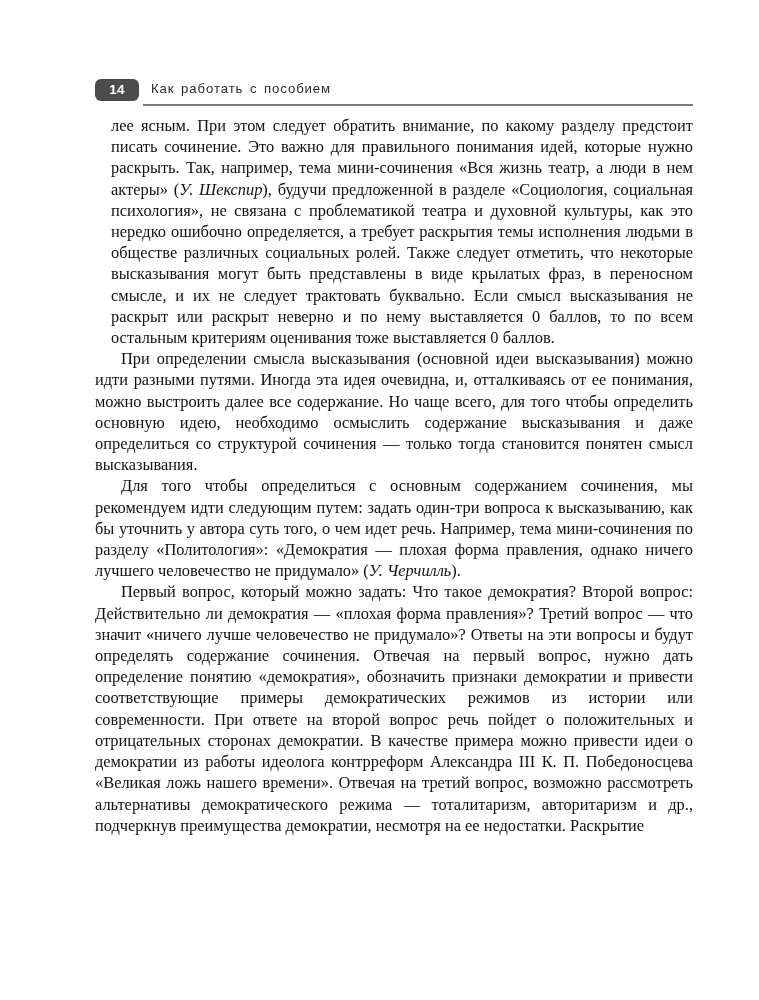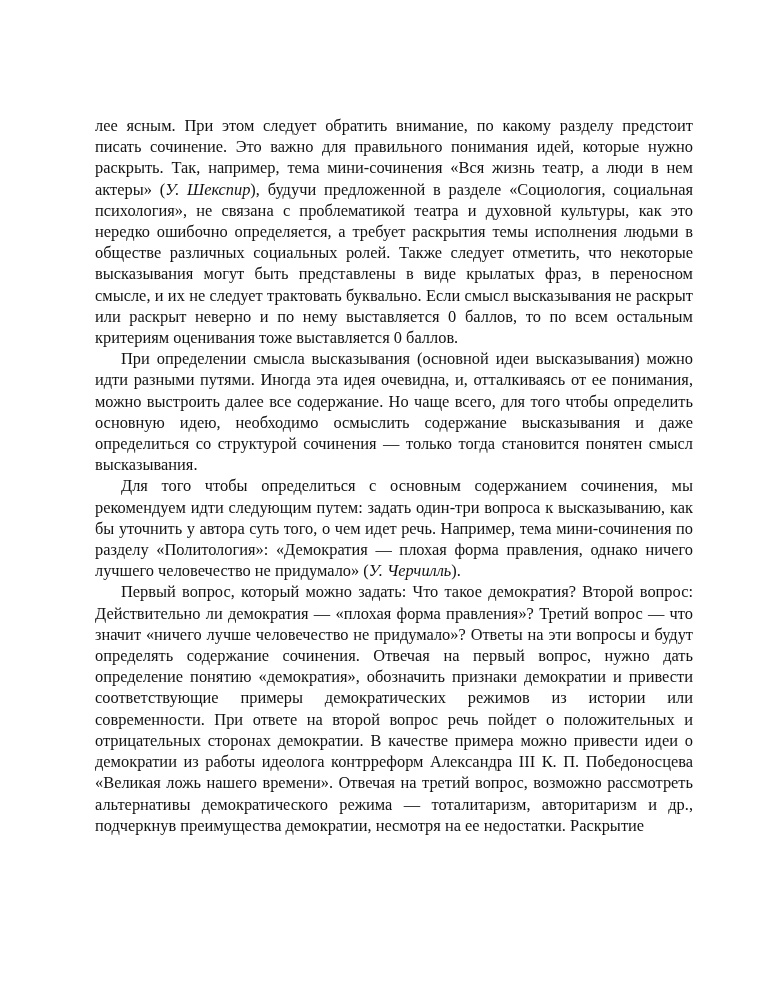--- a/index.html
+++ b/index.html
@@ -82,30 +82,36 @@
     font-size: 16.4px;
     line-height: 21.2px;
     text-align: justify;
     text-justify: inter-word;
     text-indent: 26px;
     hyphens: manual;
     word-spacing: 0px;
   }
   p.para.no-indent {
     text-indent: 0;
+    margin-left: 16px;
   }
   i, .it {
     font-style: italic;
   }
 </style>
 </head>
 <body>
 
 <div class="page">
 
+  <div class="runhead">
+    <div class="page-badge">14</div>
+    <div class="runhead-title">Как работать с пособием</div>
+    <div class="runhead-rule"></div>
+  </div>
 
   <div class="textcol">
     <p class="para no-indent"><span>лее ясным. При этом следует обратить внимание, по какому разделу предстоит писать сочинение. Это важно для правильного понимания идей, которые нужно раскрыть. Так, например, тема мини-сочинения «Вся жизнь театр, а люди в нем актеры» (</span><span class="it">У. Шекспир</span><span>), будучи пред­ложенной в разделе «Социология, социальная психология», не связана с проблематикой театра и духовной культуры, как это нередко оши­бочно определяется, а требует раскрытия темы исполнения людьми в обществе различных социальных ролей. Также следует отметить, что некоторые высказывания могут быть представлены в виде крылатых фраз, в переносном смысле, и их не следует трактовать буквально. Если смысл высказывания не раскрыт или раскрыт неверно и по нему выставляется 0 баллов, то по всем остальным критериям оценивания тоже выставляется 0 баллов.</span></p>
     <p class="para"><span>При определении смысла высказывания (основной идеи высказы­вания) можно идти разными путями. Иногда эта идея очевидна, и, отталкиваясь от ее понимания, можно выстроить далее все содержа­ние. Но чаще всего, для того чтобы определить основную идею, не­обходимо осмыслить содержание высказывания и даже определиться со структурой сочинения — только тогда становится понятен смысл высказывания.</span></p>
     <p class="para"><span>Для того чтобы определиться с основным содержанием сочинения, мы рекомендуем идти следующим путем: задать один-три вопроса к вы­сказыванию, как бы уточнить у автора суть того, о чем идет речь. Например, тема мини-сочинения по разделу «Политология»: «Демокра­тия — плохая форма правления, однако ничего лучшего человечество не придумало» (</span><span class="it">У. Черчилль</span><span>).</span></p>
     <p class="para"><span>Первый вопрос, который можно задать: Что такое демократия? Вто­рой вопрос: Действительно ли демократия — «плохая форма правле­ния»? Третий вопрос — что значит «ничего лучше человечество не придумало»? Ответы на эти вопросы и будут определять содержание сочинения. Отвечая на первый вопрос, нужно дать определение по­нятию «демократия», обозначить признаки демократии и привести соответствующие примеры демократических режимов из истории или современности. При ответе на второй вопрос речь пойдет о положи­тельных и отрицательных сторонах демократии. В качестве примера можно привести идеи о демократии из работы идеолога контрреформ Александра III К. П. Победоносцева «Великая ложь нашего времени». Отвечая на третий вопрос, возможно рассмотреть альтернативы демо­кратического режима — тоталитаризм, авторитаризм и др., подчерк­нув преимущества демократии, несмотря на ее недостатки. Раскрытие</span></p>
   </div>
 
 </div>
 

